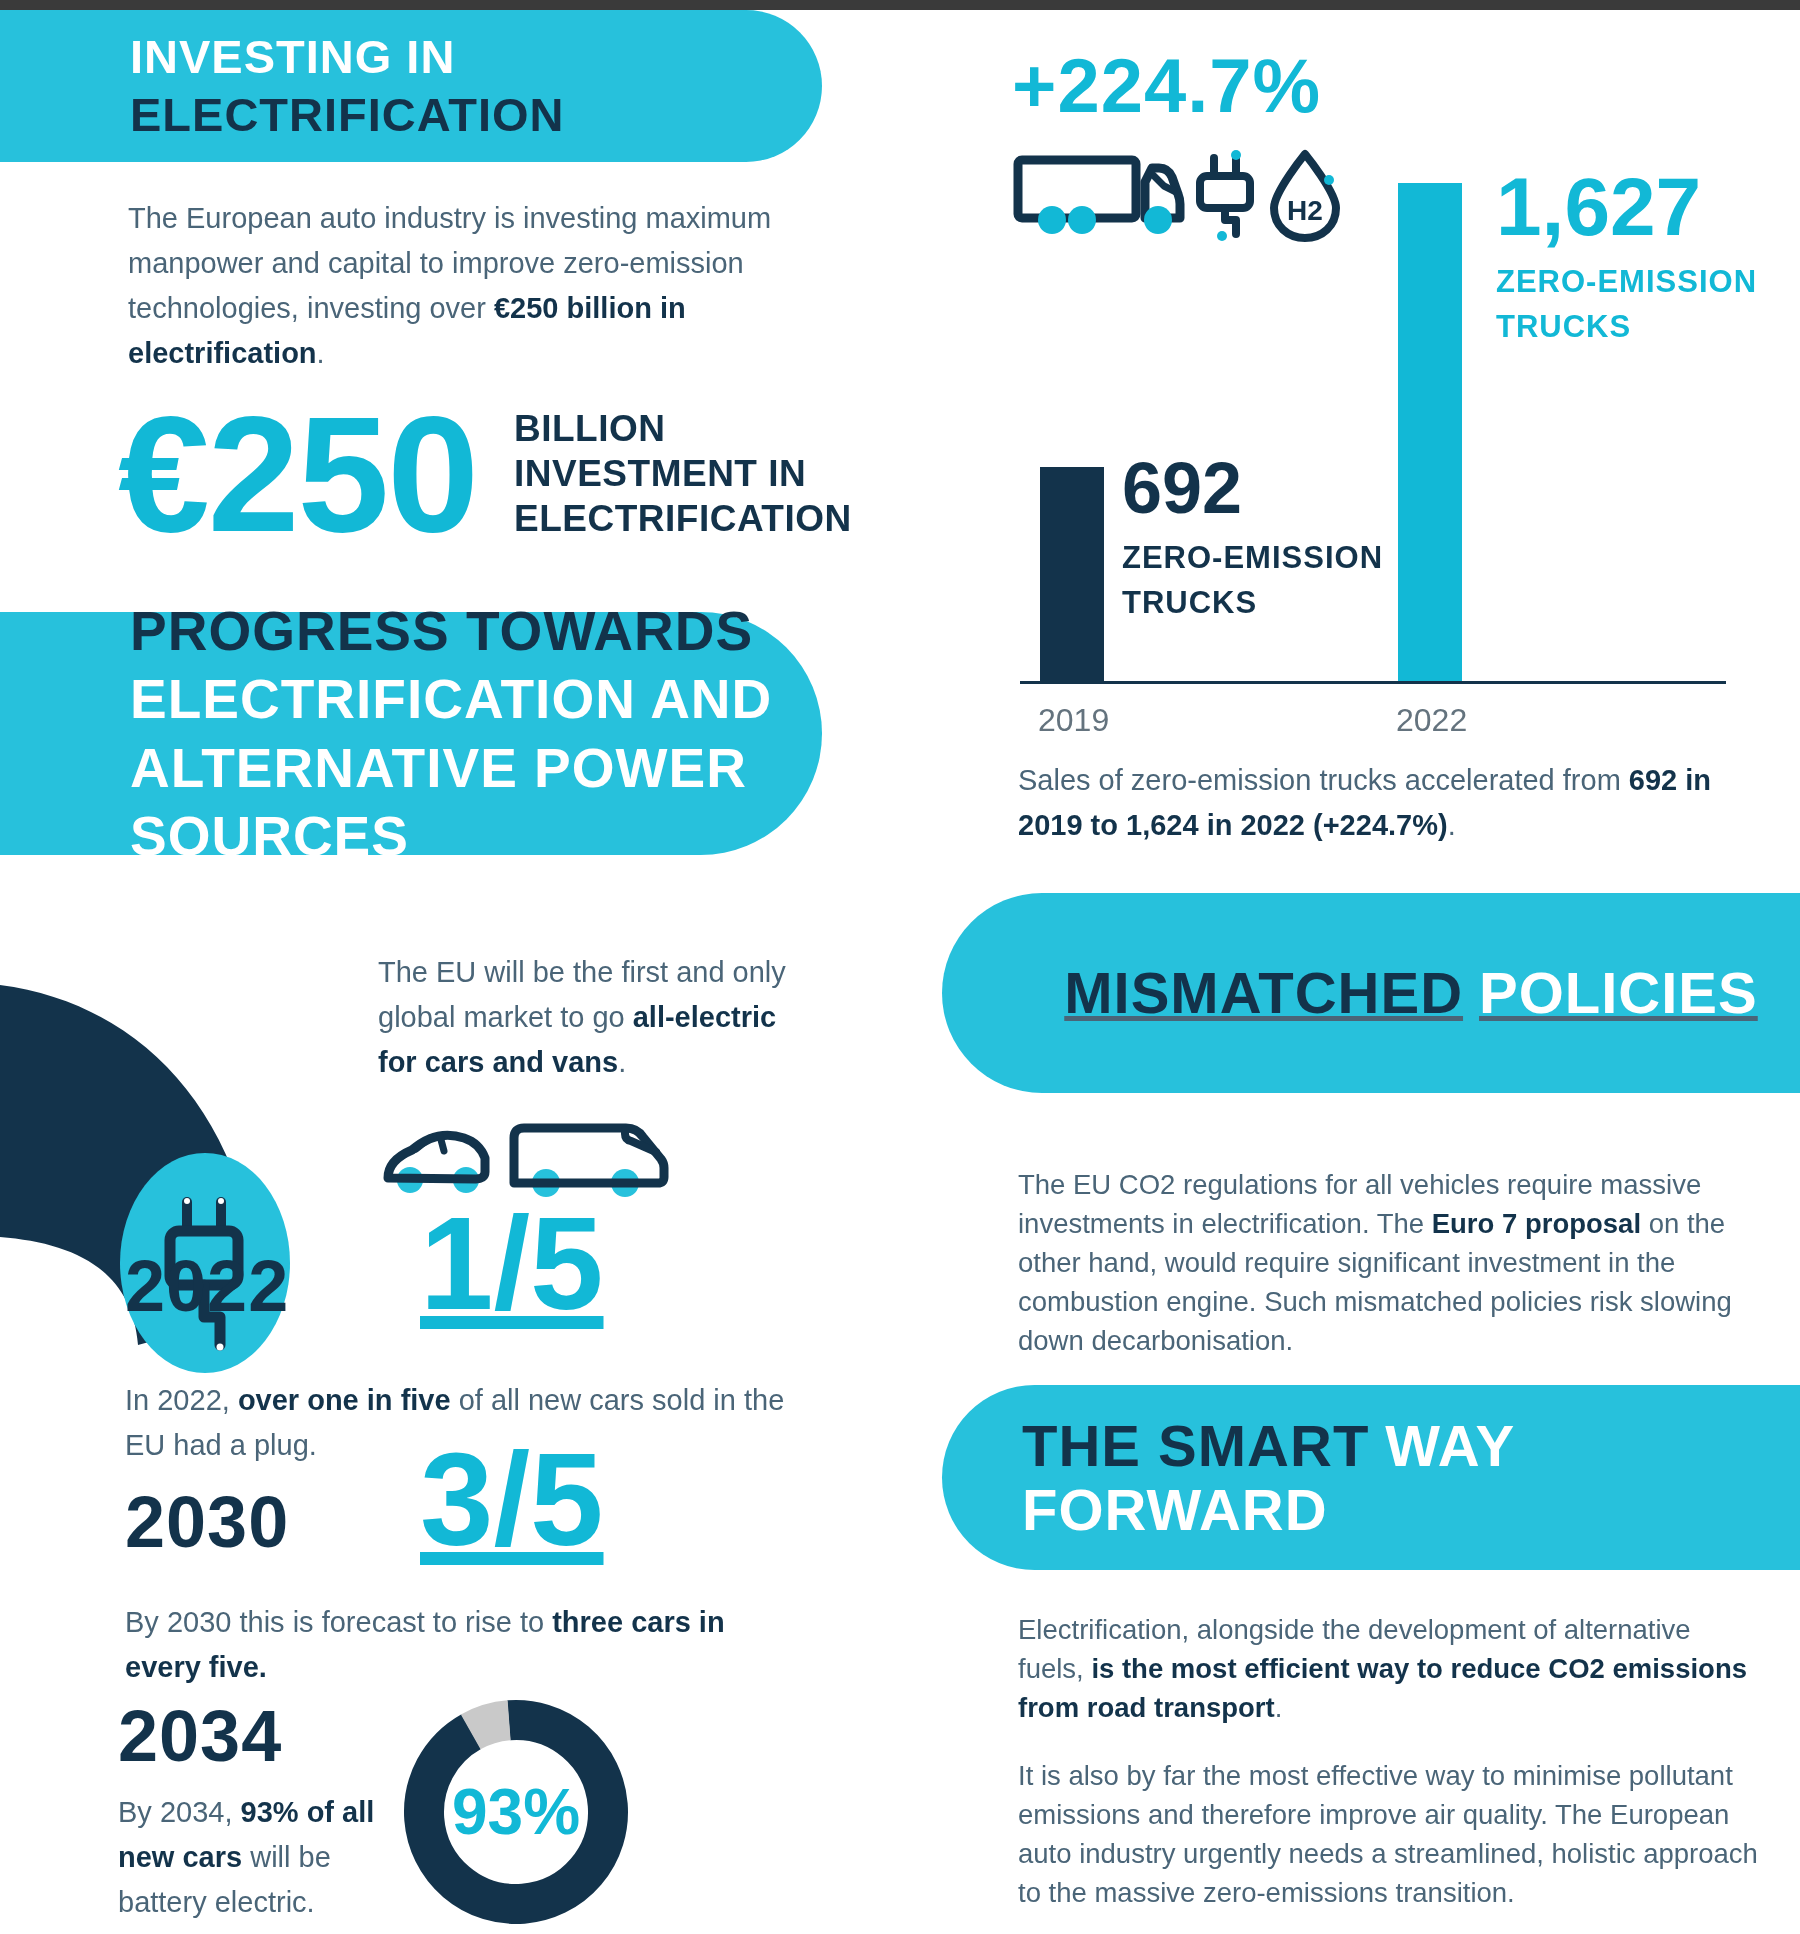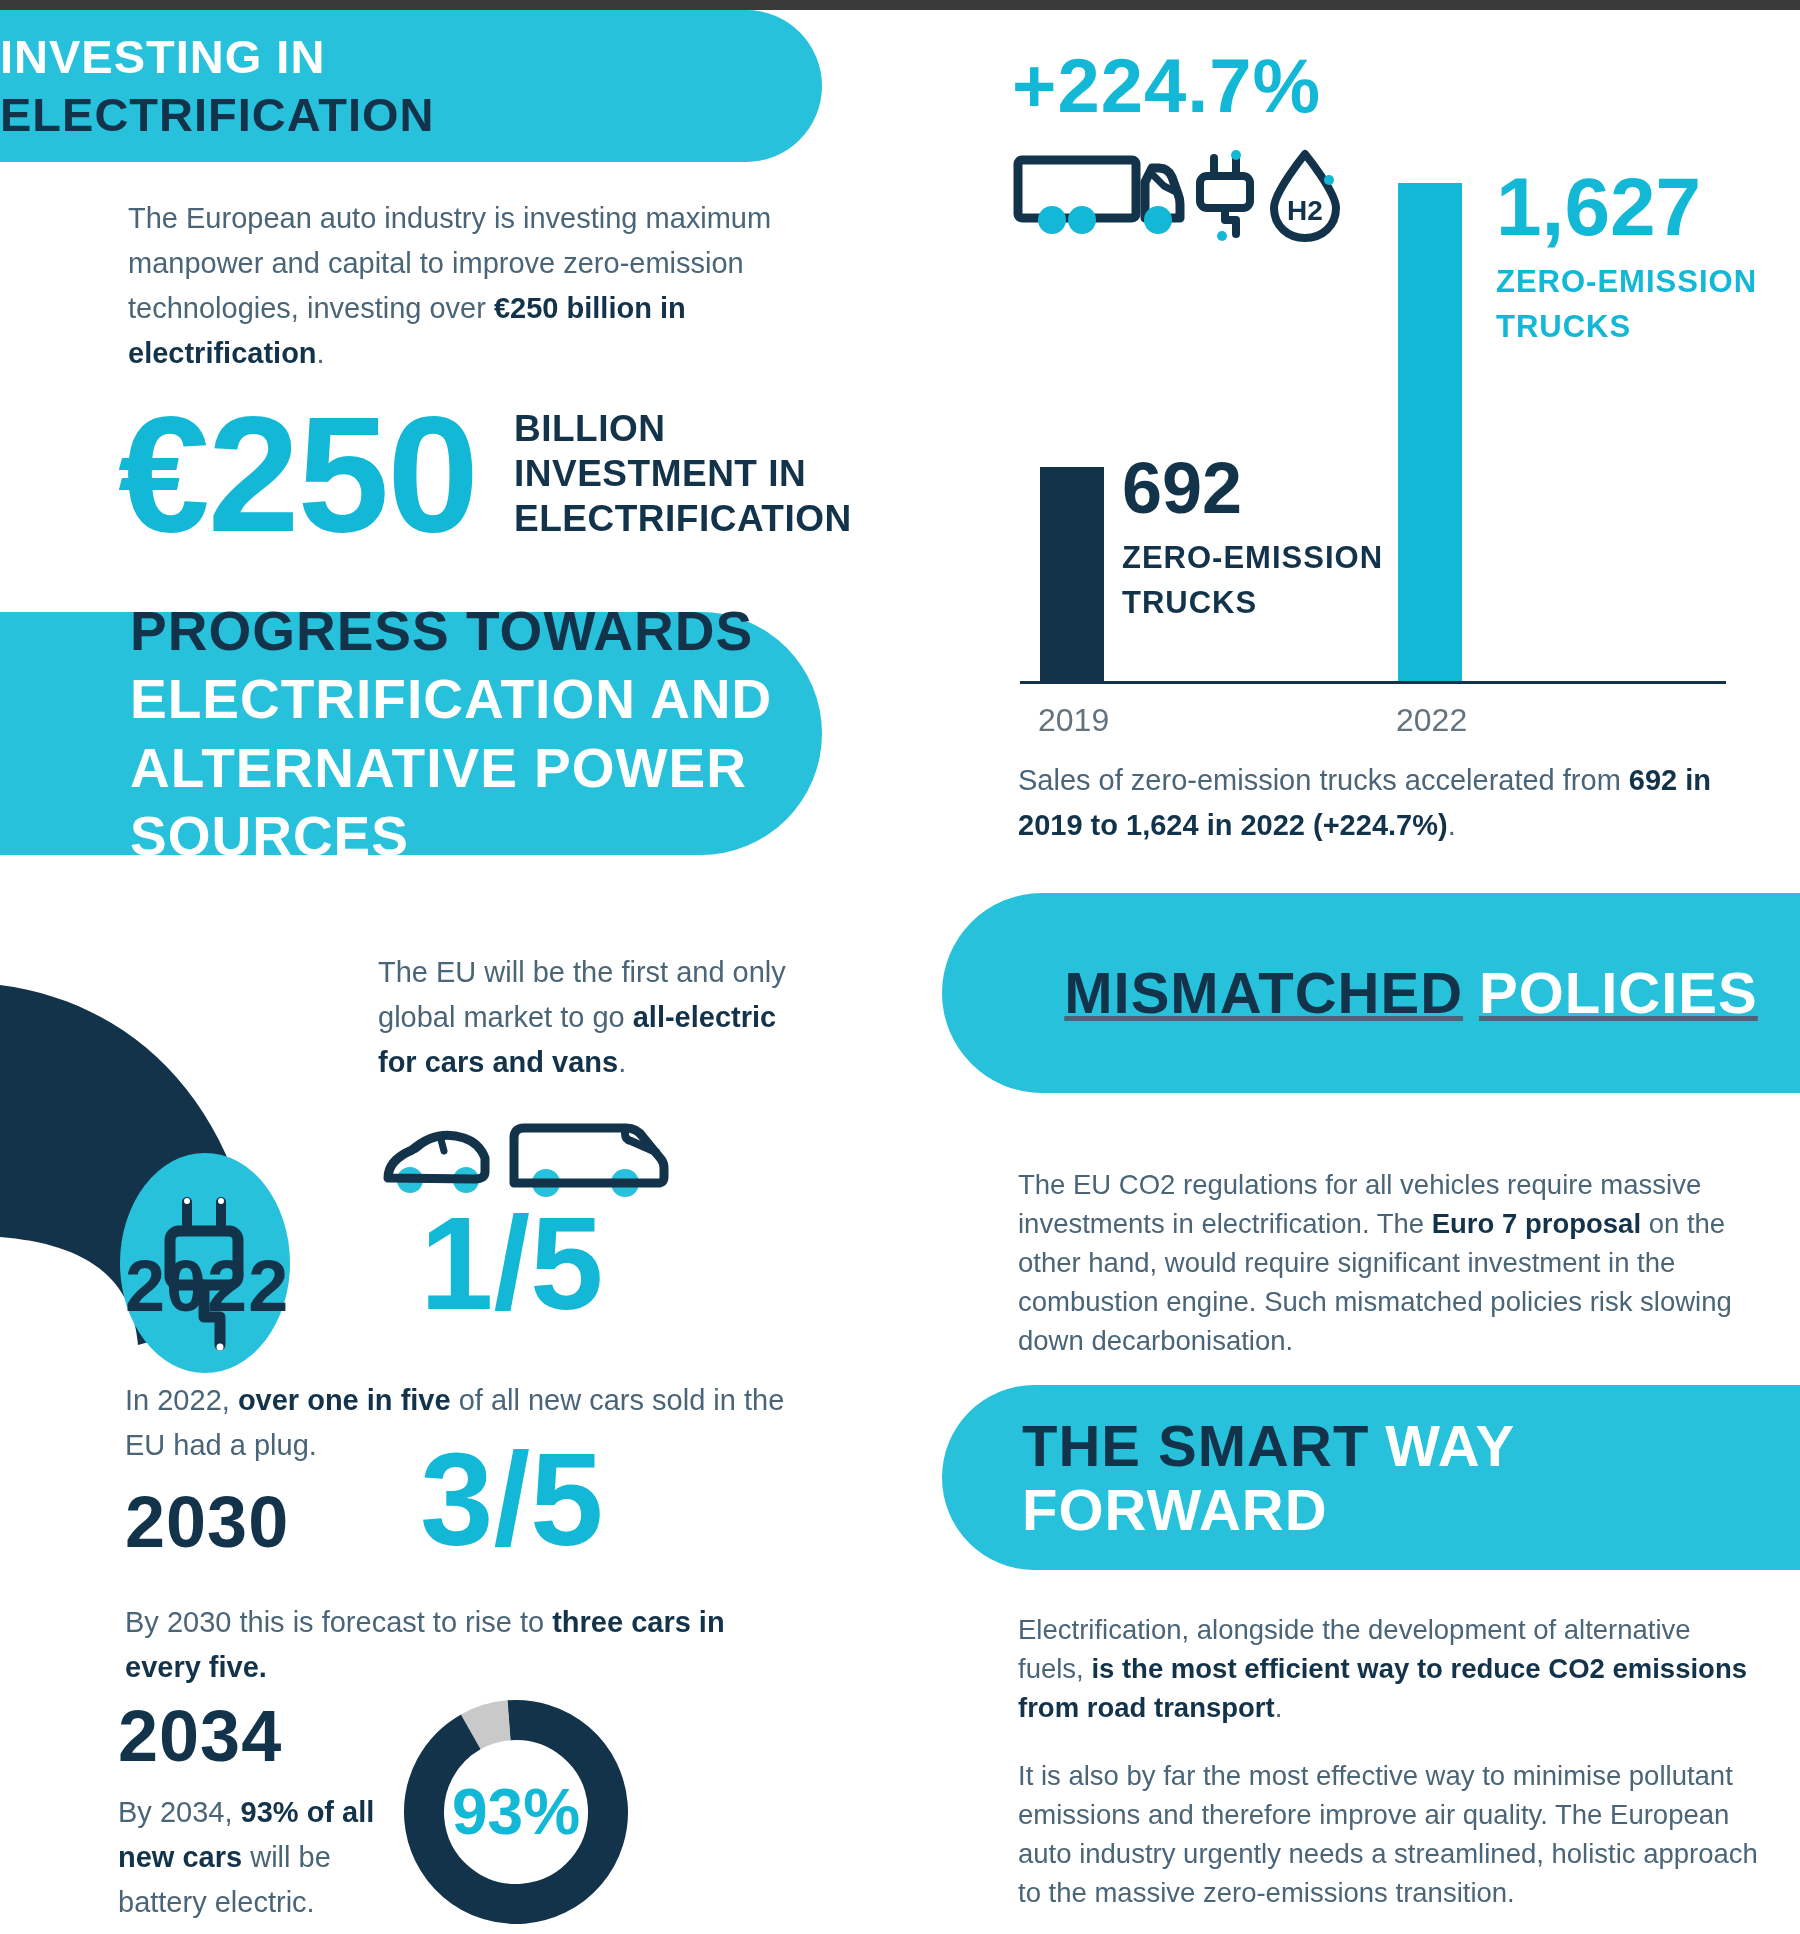--- a/index.html
+++ b/index.html
@@ -12,21 +12,21 @@
     --donut-gray:#c9c9c9;
   }
   html,body{margin:0;padding:0;background:#fff;}
   .canvas{position:relative;width:1800px;height:1934px;background:#fff;overflow:hidden;
           font-family:"Liberation Sans",sans-serif;color:var(--body);}
   .abs{position:absolute;}
   .top-strip{left:0;top:0;width:1800px;height:10px;background:var(--strip);}
 
   
   .pill{background:var(--pill-cyan);box-sizing:border-box;display:flex;flex-direction:column;justify-content:center;}
-  .pill-left1{left:0;top:10px;width:822px;height:152px;border-radius:0 76px 76px 0;}
+  .pill-left1{left:0;top:10px;width:822px;height:152px;border-radius:0 76px 76px 0;padding-left:130px;}
   .pill-left2{left:0;top:612px;width:822px;height:243px;border-radius:0 122px 122px 0;padding-left:130px;}
   .pill-right{right:0;flex-direction:row;align-items:center;padding-left:80px;}
   .pill-rightM{top:893px;width:858px;height:200px;border-radius:100px 0 0 100px;text-decoration:underline;}
   .pill-rightS{top:1385px;width:858px;height:185px;border-radius:93px 0 0 93px;}
   .pill h1{margin:0;font-size:47px;line-height:1.24;font-weight:700;letter-spacing:1px;}
   .pill-right h1{font-size:58px;line-height:1.1;}
   .w{color:#ffffff;}
   .n{color:var(--navy);}
   .sp{margin-right:16px;}
 
@@ -34,21 +34,21 @@
   .para{font-size:29px;line-height:1.55;}
   .para .b, .b{font-weight:700;color:var(--navy);}
   .tight{line-height:1.42;font-size:27.5px;}
 
   
   .euro{font-size:165px;font-weight:700;color:var(--accent-cyan);letter-spacing:-2px;line-height:1;}
   .euro-side{font-size:37px;font-weight:700;color:var(--navy);line-height:1.22;letter-spacing:.5px;}
 
   
   .year{font-size:72px;font-weight:700;color:var(--navy);letter-spacing:1px;line-height:1;}
-  .frac{font-size:132px;font-weight:700;color:var(--accent-cyan);line-height:1;}
+  .frac{font-size:132px;font-weight:700;color:var(--accent-cyan);line-height:1;text-decoration:underline;}
 
   
   .pct{font-size:76px;font-weight:700;color:var(--accent-cyan);letter-spacing:1px;line-height:1;}
   .bar{position:absolute;width:64px;}
   .bar-dark{left:1040px;top:467px;height:214px;background:var(--navy);}
   .bar-cyan{left:1398px;top:183px;height:498px;background:var(--accent-cyan);}
   .axis{left:1020px;top:681px;width:706px;height:3px;background:var(--navy);}
   .xlab{font-size:32px;color:var(--axis-gray);}
   .big-val{font-weight:700;line-height:1;}
   .val-cyan{color:var(--accent-cyan);font-size:82px;}

